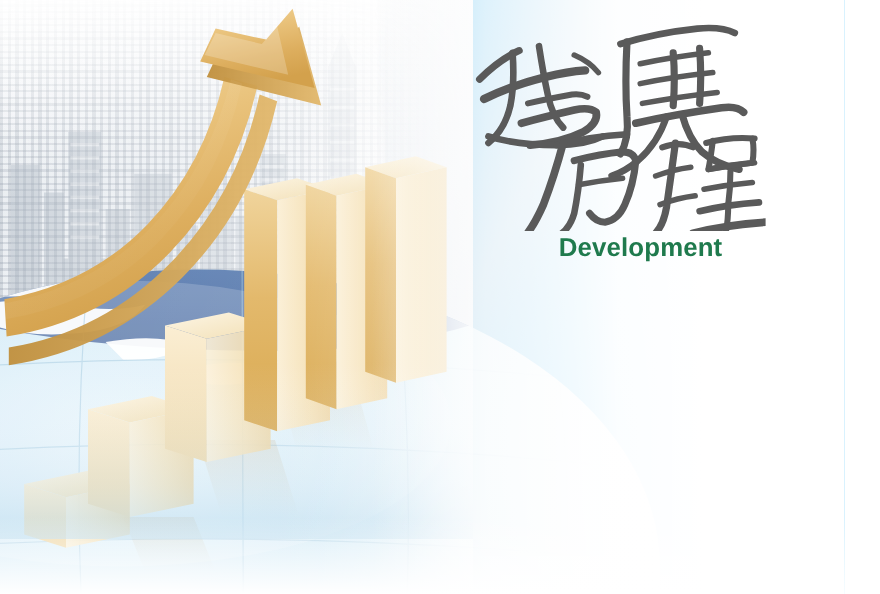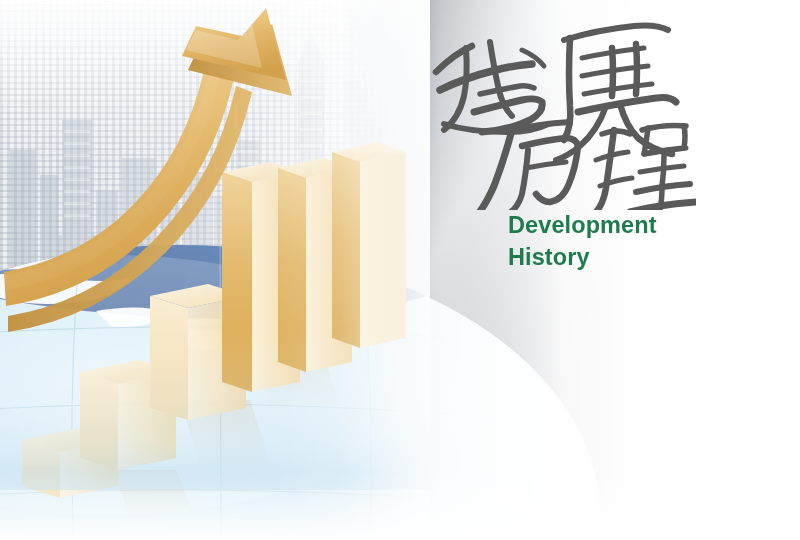--- a/index.html
+++ b/index.html
@@ -2,21 +2,21 @@
 <html><head>
 <meta charset="utf-8">
 <style>
   html,body{margin:0;padding:0;background:#fff;}
   body{font-family:"Liberation Sans", sans-serif;}
 
   #stage{
     position:relative;
     width:768px;height:540px;
     overflow:hidden;
-    background:#0f172a;
+    background:#7dd3fc;
   }
 
   
   .layer{position:absolute;inset:0;}
 
   
   .city{
     left:0;top:0;width:430px;height:300px;
     background:
       linear-gradient(to right, rgba(255,255,255,0) 55%, rgba(255,255,255,.92) 92%, #fff 100%),
@@ -414,17 +414,16 @@
           <path d="M 48 56 Q 70 52 92 50" stroke-width="5"></path>
           <path d="M 44 76 Q 70 70 98 68" stroke-width="6"></path>
           <path d="M 70 70 Q 70 84 68 94" stroke-width="5.5"></path>
           <path d="M 38 96 Q 70 88 104 86 Q 114 86 114 94" stroke-width="7"></path>
         </g>
       </g>
     </svg>
 
     <p class="en">
       <span>Development</span>
-      <span>History</span>
     </p>
   </div>
 
 </div>
 
 </body></html>

